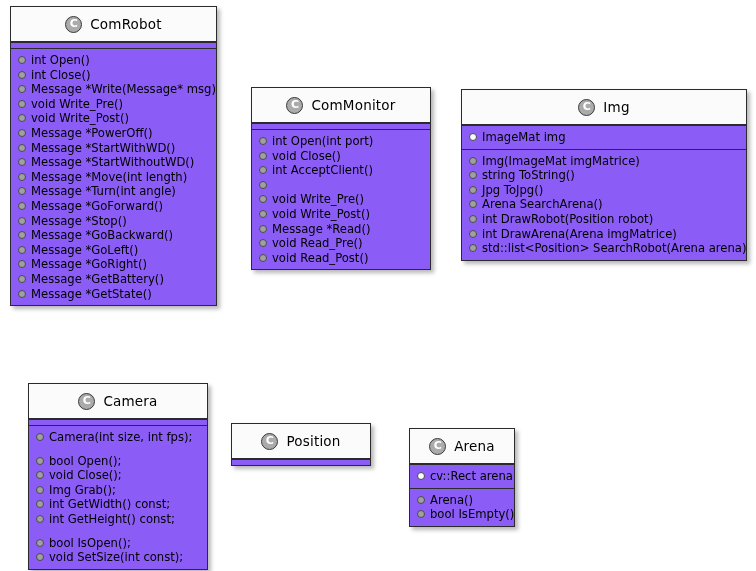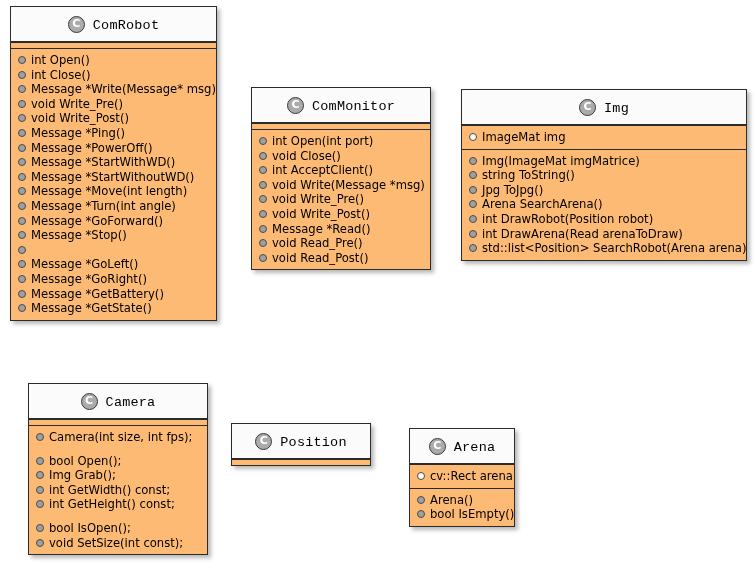--- a/index.html
+++ b/index.html
@@ -61,28 +61,27 @@
     font-weight: bold;
     color: #ffffff;
     text-align: center;
     font-family: "DejaVu Sans", sans-serif;
   }
 
   .class-title {
     font-size: 13.5px;
     color: #000000;
     letter-spacing: 0.2px;
-    font-family: Liberation Mono, monospace;
   }
 
   
   .compartment {
     border-top: 1px solid #2b2b2b;
     padding: 4px 0 4px 0;
-    background: #fdba74;
+    background: #8b5cf6;
   }
   .compartment.empty {
     padding: 0;
     height: 5px;
   }
 
   .member {
     font-size: 11.6px;
     color: #000000;
     line-height: 14.6px;
@@ -130,46 +129,45 @@
     <div class="uml-header">
       <span class="class-icon"><span class="glyph">C</span></span><span class="class-title">ComRobot</span>
     </div>
     <div class="compartment empty"></div>
     <div class="compartment">
         <div class="member"><span class="vis method"></span><span>int Open()</span></div>
         <div class="member"><span class="vis method"></span><span>int Close()</span></div>
         <div class="member"><span class="vis method"></span><span>Message *Write(Message* msg)</span></div>
         <div class="member"><span class="vis method"></span><span>void Write_Pre()</span></div>
         <div class="member"><span class="vis method"></span><span>void Write_Post()</span></div>
-        <div class="member"><span class="vis method"></span><span>Message *Ping()</span></div>
         <div class="member"><span class="vis method"></span><span>Message *PowerOff()</span></div>
         <div class="member"><span class="vis method"></span><span>Message *StartWithWD()</span></div>
         <div class="member"><span class="vis method"></span><span>Message *StartWithoutWD()</span></div>
         <div class="member"><span class="vis method"></span><span>Message *Move(int length)</span></div>
         <div class="member"><span class="vis method"></span><span>Message *Turn(int angle)</span></div>
         <div class="member"><span class="vis method"></span><span>Message *GoForward()</span></div>
         <div class="member"><span class="vis method"></span><span>Message *Stop()</span></div>
-        <div class="member"><span class="vis method"></span></div>
+        <div class="member"><span class="vis method"></span><span>Message *GoBackward()</span></div>
         <div class="member"><span class="vis method"></span><span>Message *GoLeft()</span></div>
         <div class="member"><span class="vis method"></span><span>Message *GoRight()</span></div>
         <div class="member"><span class="vis method"></span><span>Message *GetBattery()</span></div>
         <div class="member"><span class="vis method"></span><span>Message *GetState()</span></div>
       </div>
   </div>
 
   <div class="uml-class" id="class-commonitor">
     <div class="uml-header">
       <span class="class-icon"><span class="glyph">C</span></span><span class="class-title">ComMonitor</span>
     </div>
     <div class="compartment empty"></div>
     <div class="compartment">
         <div class="member"><span class="vis method"></span><span>int Open(int port)</span></div>
         <div class="member"><span class="vis method"></span><span>void Close()</span></div>
         <div class="member"><span class="vis method"></span><span>int AcceptClient()</span></div>
-        <div class="member"><span class="vis method"></span><span>void Write(Message *msg)</span></div>
+        <div class="member"><span class="vis method"></span></div>
         <div class="member"><span class="vis method"></span><span>void Write_Pre()</span></div>
         <div class="member"><span class="vis method"></span><span>void Write_Post()</span></div>
         <div class="member"><span class="vis method"></span><span>Message *Read()</span></div>
         <div class="member"><span class="vis method"></span><span>void Read_Pre()</span></div>
         <div class="member"><span class="vis method"></span><span>void Read_Post()</span></div>
       </div>
   </div>
 
   <div class="uml-class" id="class-img">
     <div class="uml-header">
@@ -177,34 +175,35 @@
     </div>
     <div class="compartment">
         <div class="member"><span class="vis field"></span><span>ImageMat img</span></div>
       </div>
     <div class="compartment">
         <div class="member"><span class="vis method"></span><span>Img(ImageMat imgMatrice)</span></div>
         <div class="member"><span class="vis method"></span><span>string ToString()</span></div>
         <div class="member"><span class="vis method"></span><span>Jpg ToJpg()</span></div>
         <div class="member"><span class="vis method"></span><span>Arena SearchArena()</span></div>
         <div class="member"><span class="vis method"></span><span>int DrawRobot(Position robot)</span></div>
-        <div class="member"><span class="vis method"></span><span>int DrawArena(Read arenaToDraw)</span></div>
+        <div class="member"><span class="vis method"></span><span>int DrawArena(Arena imgMatrice)</span></div>
         <div class="member"><span class="vis method"></span><span>std::list&lt;Position&gt; SearchRobot(Arena arena)</span></div>
       </div>
   </div>
 
   <div class="uml-class" id="class-camera">
     <div class="uml-header">
       <span class="class-icon"><span class="glyph">C</span></span><span class="class-title">Camera</span>
     </div>
     <div class="compartment empty"></div>
     <div class="compartment">
         <div class="member"><span class="vis method"></span><span>Camera(int size, int fps);</span></div>
         <div class="member spacer">&nbsp;</div>
         <div class="member"><span class="vis method"></span><span>bool Open();</span></div>
+        <div class="member"><span class="vis method"></span><span>void Close();</span></div>
         <div class="member"><span class="vis method"></span><span>Img Grab();</span></div>
         <div class="member"><span class="vis method"></span><span>int GetWidth() const;</span></div>
         <div class="member"><span class="vis method"></span><span>int GetHeight() const;</span></div>
         <div class="member spacer">&nbsp;</div>
         <div class="member"><span class="vis method"></span><span>bool IsOpen();</span></div>
         <div class="member"><span class="vis method"></span><span>void SetSize(int const);</span></div>
       </div>
   </div>
 
   <div class="uml-class" id="class-position">

